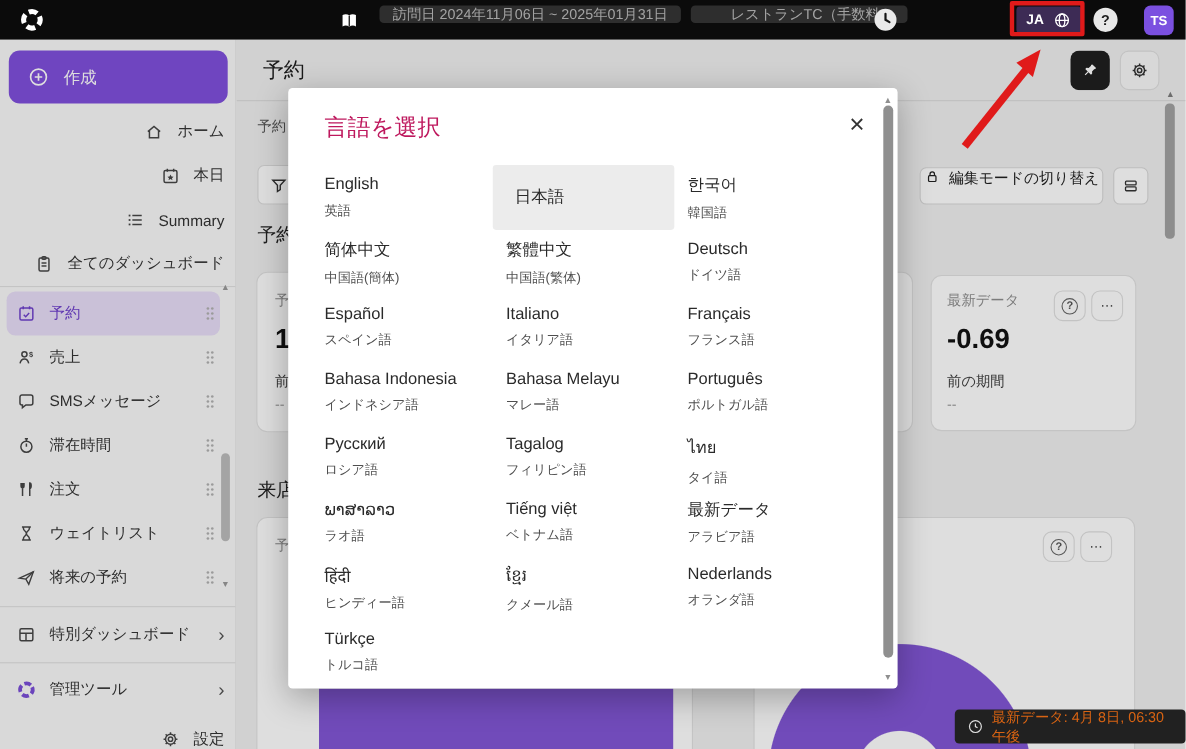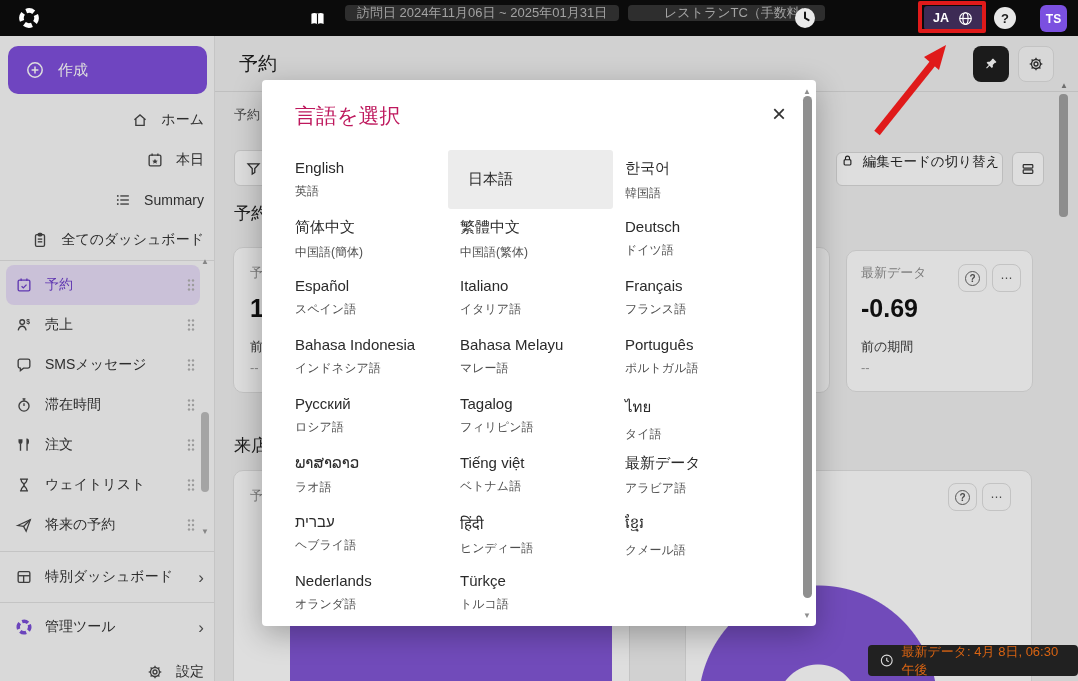--- a/index.html
+++ b/index.html
@@ -535,24 +535,20 @@
       </div>
       <div class="lang-cell">
         <div class="lang-name">Tiếng việt</div>
         <div class="lang-sub">ベトナム語</div>
       </div>
       <div class="lang-cell">
         <div class="lang-name">最新データ</div>
         <div class="lang-sub">アラビア語</div>
       </div>
       <div class="lang-cell">
-        <div class="lang-name">עברית</div>
-        <div class="lang-sub">ヘブライ語</div>
-      </div>
-      <div class="lang-cell">
         <div class="lang-name">हिंदी</div>
         <div class="lang-sub">ヒンディー語</div>
       </div>
       <div class="lang-cell">
         <div class="lang-name">ខ្មែរ</div>
         <div class="lang-sub">クメール語</div>
       </div>
       <div class="lang-cell">
         <div class="lang-name">Nederlands</div>
         <div class="lang-sub">オランダ語</div>

